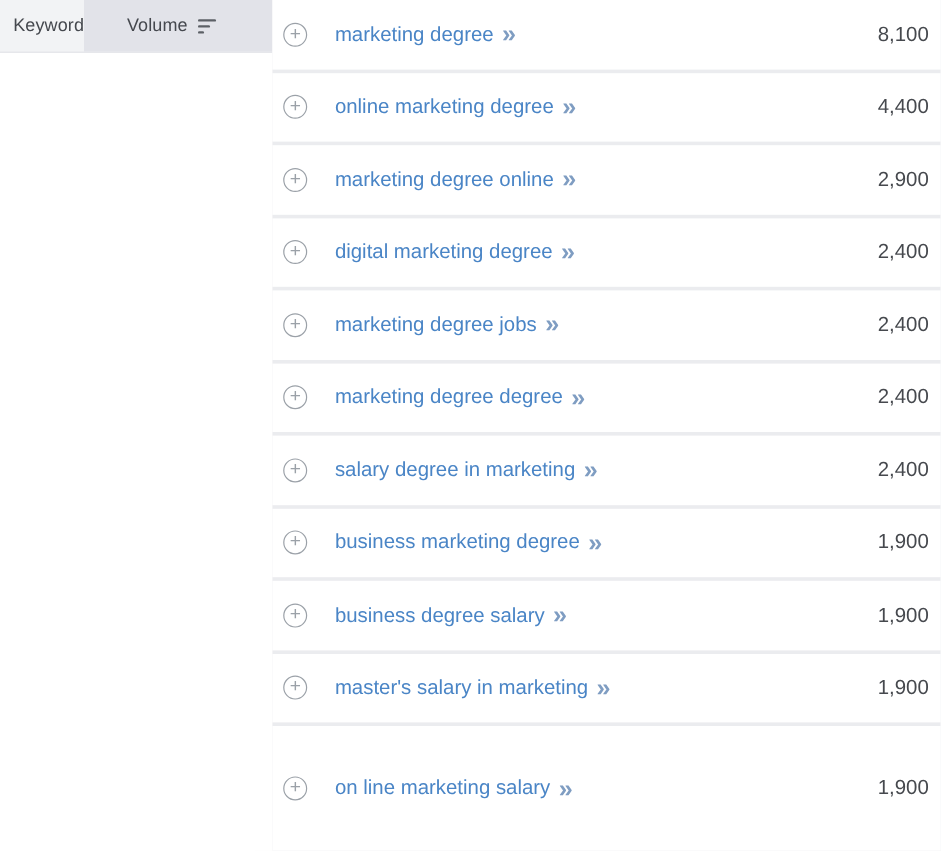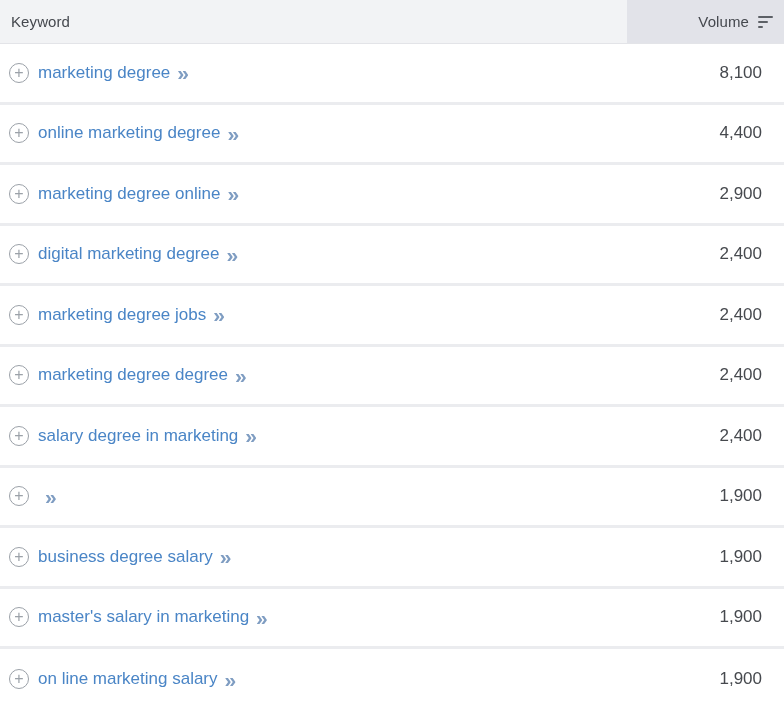--- a/index.html
+++ b/index.html
@@ -15,21 +15,21 @@
   html, body { width: 784px; height: 709px; overflow: hidden; }
   body {
     background: #ffffff;
     font-family: "Liberation Sans", sans-serif;
     -webkit-font-smoothing: antialiased;
   }
   .table {
     width: 784px;
     height: 709px;
     display: flex;
-    flex-direction: column;
+    flex-direction: row;
     background: #ffffff;
   }
   
   .header-row {
     display: flex;
     height: 44px;
     flex: none;
     background: var(--header-bg);
     border-bottom: 1px solid #e3e4e8;
   }
@@ -38,21 +38,21 @@
     align-items: center;
     font-size: 15px;
     color: #45484e;
     letter-spacing: 0.1px;
   }
   .hc-keyword { flex: 1; padding-left: 11px; }
   .hc-volume {
     width: 157px;
     flex: none;
     background: var(--volume-header-bg);
-    justify-content: flex-end;
+    justify-content: center;
     padding-right: 11px;
     gap: 9px;
     cursor: pointer;
   }
   .sort-icon {
     display: flex;
     flex-direction: column;
     gap: 3px;
     width: 15px;
     padding-top: 1px;
@@ -105,35 +105,36 @@
     margin-right: 9px;
     cursor: pointer;
     user-select: none;
   }
   .keyword-link {
     color: var(--link-blue);
     font-size: 17px;
     text-decoration: none;
     cursor: pointer;
     white-space: nowrap;
+    margin-left: 14px;
   }
   .expand-chevrons {
     color: var(--chevron-blue);
     font-size: 21px;
     font-weight: 600;
     margin-left: 7px;
     line-height: 1;
     cursor: pointer;
     user-select: none;
   }
   .cell-volume {
     width: 157px;
     flex: none;
     text-align: right;
-    padding-right: 22px;
+    padding-right: 10px;
     font-size: 17px;
     color: var(--text-dark);
   }
 </style>
 </head>
 <body>
 
 <div class="table">
 
   <div class="header-row">
@@ -208,20 +209,21 @@
       <span class="plus-icon">+</span>
       <a class="keyword-link">salary degree in marketing</a>
       <span class="expand-chevrons">»</span>
     </div>
     <div class="cell-volume">2,400</div>
   </div>
 
   <div class="row">
     <div class="cell-keyword">
       <span class="plus-icon">+</span>
+      <a class="keyword-link">business marketing degree</a>
       <span class="expand-chevrons">»</span>
     </div>
     <div class="cell-volume">1,900</div>
   </div>
 
   <div class="row">
     <div class="cell-keyword">
       <span class="plus-icon">+</span>
       <a class="keyword-link">business degree salary</a>
       <span class="expand-chevrons">»</span>

